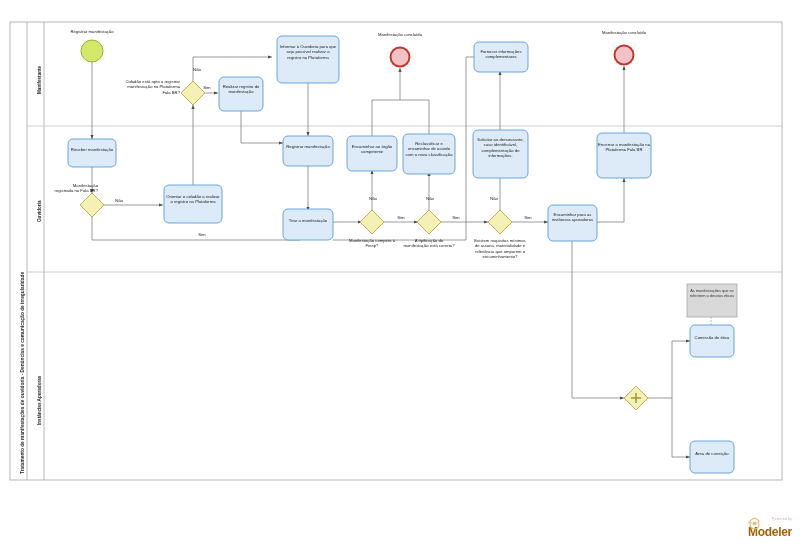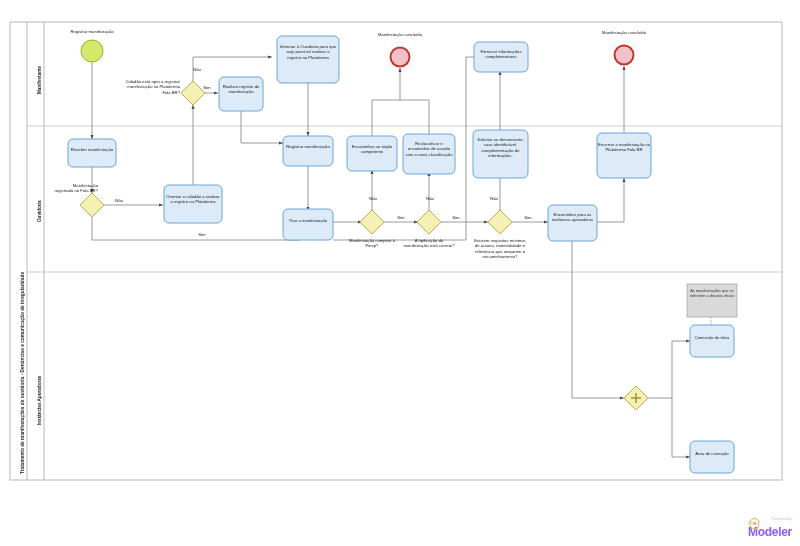--- a/index.html
+++ b/index.html
@@ -19,21 +19,21 @@
            transform-origin:left top;white-space:nowrap;}
   .evlbl{position:absolute;font-size:4.2px;line-height:1.25;color:#1a1a1a;text-align:center;}
   .anntxt{position:absolute;font-size:3.9px;line-height:1.25;color:#333;text-align:center;}
   .brandwrap{position:absolute;right:8px;bottom:8px;display:flex;flex-direction:column;
              align-items:flex-end;}
   .brandtop{font-size:3.4px;color:#c9b79a;letter-spacing:.2px;margin-bottom:1px;}
   .brandrow{display:flex;align-items:center;gap:3px;}
   .brandmark{width:13px;height:13px;}
   .brandtext{display:flex;flex-direction:column;line-height:1;}
   .brandsub{font-size:3.6px;color:#d8bf95;}
-  .brandname{font-size:12px;color:#8b5cf6;font-weight:bold;letter-spacing:-.3px;}
+  .brandname{font-size:12px;color:#a16207;font-weight:bold;letter-spacing:-.3px;}
 </style>
 </head>
 <body>
 
 <div id="canvas">
 
   <svg viewBox="0 0 800 546" xmlns="http://www.w3.org/2000/svg">
     <defs>
       <marker id="arrow" markerWidth="6" markerHeight="6" refX="5" refY="2" orient="auto" markerUnits="strokeWidth">
         <path d="M0,0 L5,2 L0,4 z" fill="#4d4d4d"></path>

